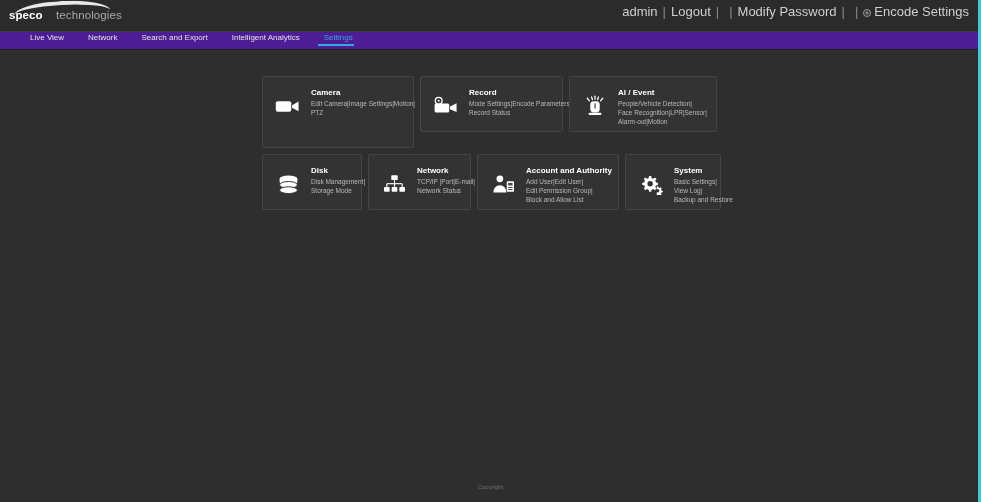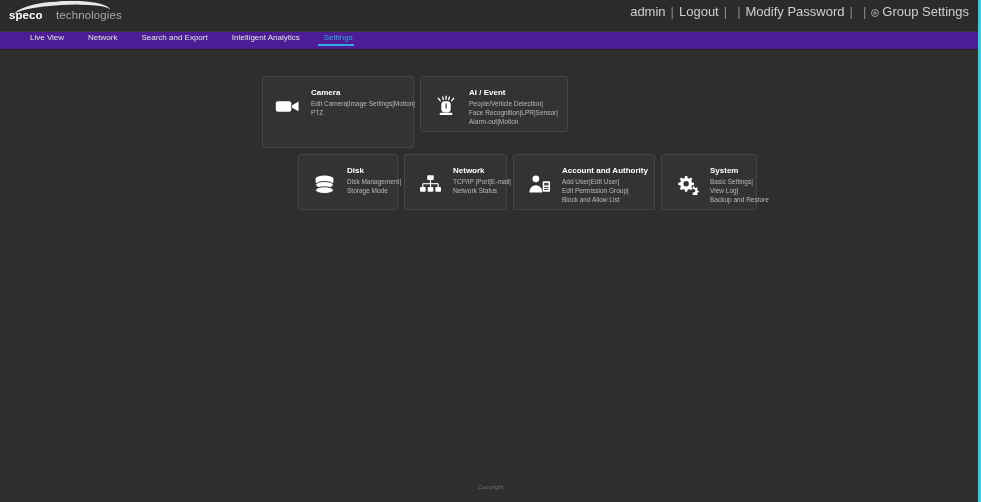--- a/index.html
+++ b/index.html
@@ -166,21 +166,21 @@
     color: #b9b9b9;
     white-space: nowrap;
   }
 
   
   .card-camera  { width: 152px; height: 72px; }
   .card-record  { width: 143px; height: 56px; }
   .card-aievent { width: 148px; height: 56px; }
 
   
-  .card-disk    { width: 100px; height: 56px; margin-left: 36px; }
+  .card-disk    { width: 100px; height: 56px; }
   .card-network { width: 103px; height: 56px; }
   .card-account { width: 142px; height: 56px; }
   .card-system  { width: 96px;  height: 56px; }
 
   
   .footer {
     position: absolute;
     left: 0; right: 0;
     bottom: 10px;
     text-align: center;
@@ -206,21 +206,21 @@
     <span class="sep">|</span>
     <span class="acct-item">Modify Password</span>
     <span class="sep">|</span>
     <span class="sep">|</span>
     <span class="acct-item">
       <span class="gear-mini">
         <svg viewBox="0 0 16 16" width="8" height="8">
           <circle cx="8" cy="8" r="7" fill="none" stroke="#cfcfcf" stroke-width="1.4"></circle>
           <circle cx="8" cy="8" r="2.4" fill="none" stroke="#cfcfcf" stroke-width="1.4"></circle>
         </svg>
-      </span><span>Group Settings</span>
+      </span><span>Encode Settings</span>
     </span>
   </div>
 </div>
 
 <div class="navbar">
   <div class="nav-items">
     <div class="nav-item">
       <span>Live View</span>
     </div>
     <div class="nav-item">
@@ -254,20 +254,37 @@
         </div>
         <div class="card-body">
           <div class="card-title">Camera</div>
           <div class="card-lines">
             <div class="card-line">Edit Camera|Image Settings|Motion|</div>
             <div class="card-line">PTZ</div>
           </div>
         </div>
       </div>
 
+      <div class="card card-record">
+        <div class="card-icon">
+          <svg viewBox="0 0 32 24" width="26" height="20">
+            <circle cx="7" cy="5.5" r="4.2" fill="none" stroke="#ffffff" stroke-width="1.6"></circle>
+            <circle cx="7" cy="5.5" r="1.3" fill="#ffffff"></circle>
+            <rect x="2" y="9" width="18" height="11" rx="2" fill="#ffffff"></rect>
+            <path d="M21 12.5 L29 8.5 L29 19.5 L21 16 Z" fill="#ffffff"></path>
+          </svg>
+        </div>
+        <div class="card-body">
+          <div class="card-title">Record</div>
+          <div class="card-lines">
+            <div class="card-line">Mode Settings|Encode Parameters|</div>
+            <div class="card-line">Record Status</div>
+          </div>
+        </div>
+      </div>
 
       <div class="card card-aievent">
         <div class="card-icon">
           <svg viewBox="0 0 28 28" width="24" height="24">
             <g stroke="#ffffff" stroke-width="1.5" stroke-linecap="round">
               <line x1="5" y1="5" x2="7.5" y2="8"></line>
               <line x1="14" y1="2.5" x2="14" y2="6"></line>
               <line x1="23" y1="5" x2="20.5" y2="8"></line>
               <line x1="10" y1="3.5" x2="11" y2="6.5"></line>
               <line x1="18" y1="3.5" x2="17" y2="6.5"></line>

